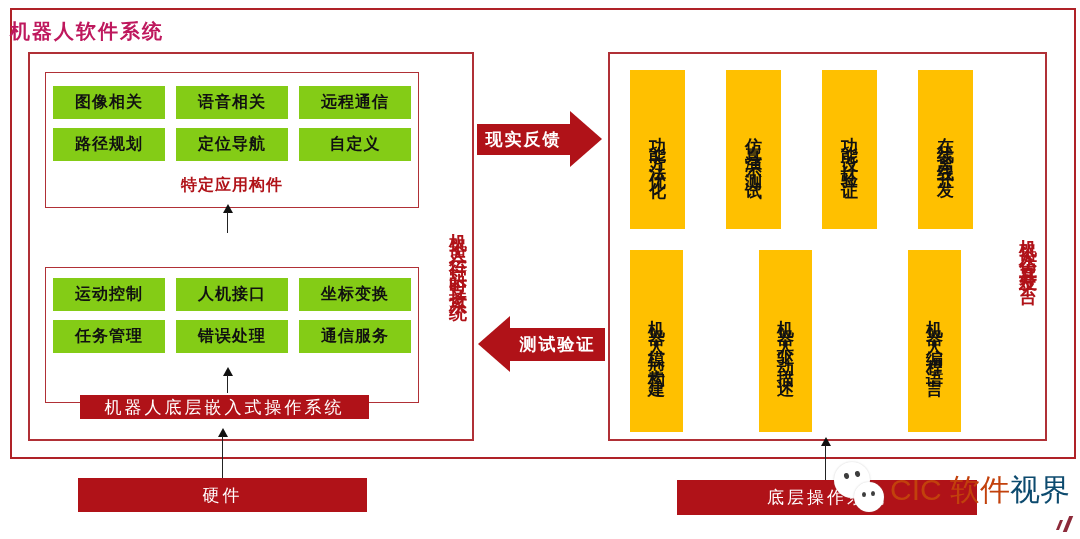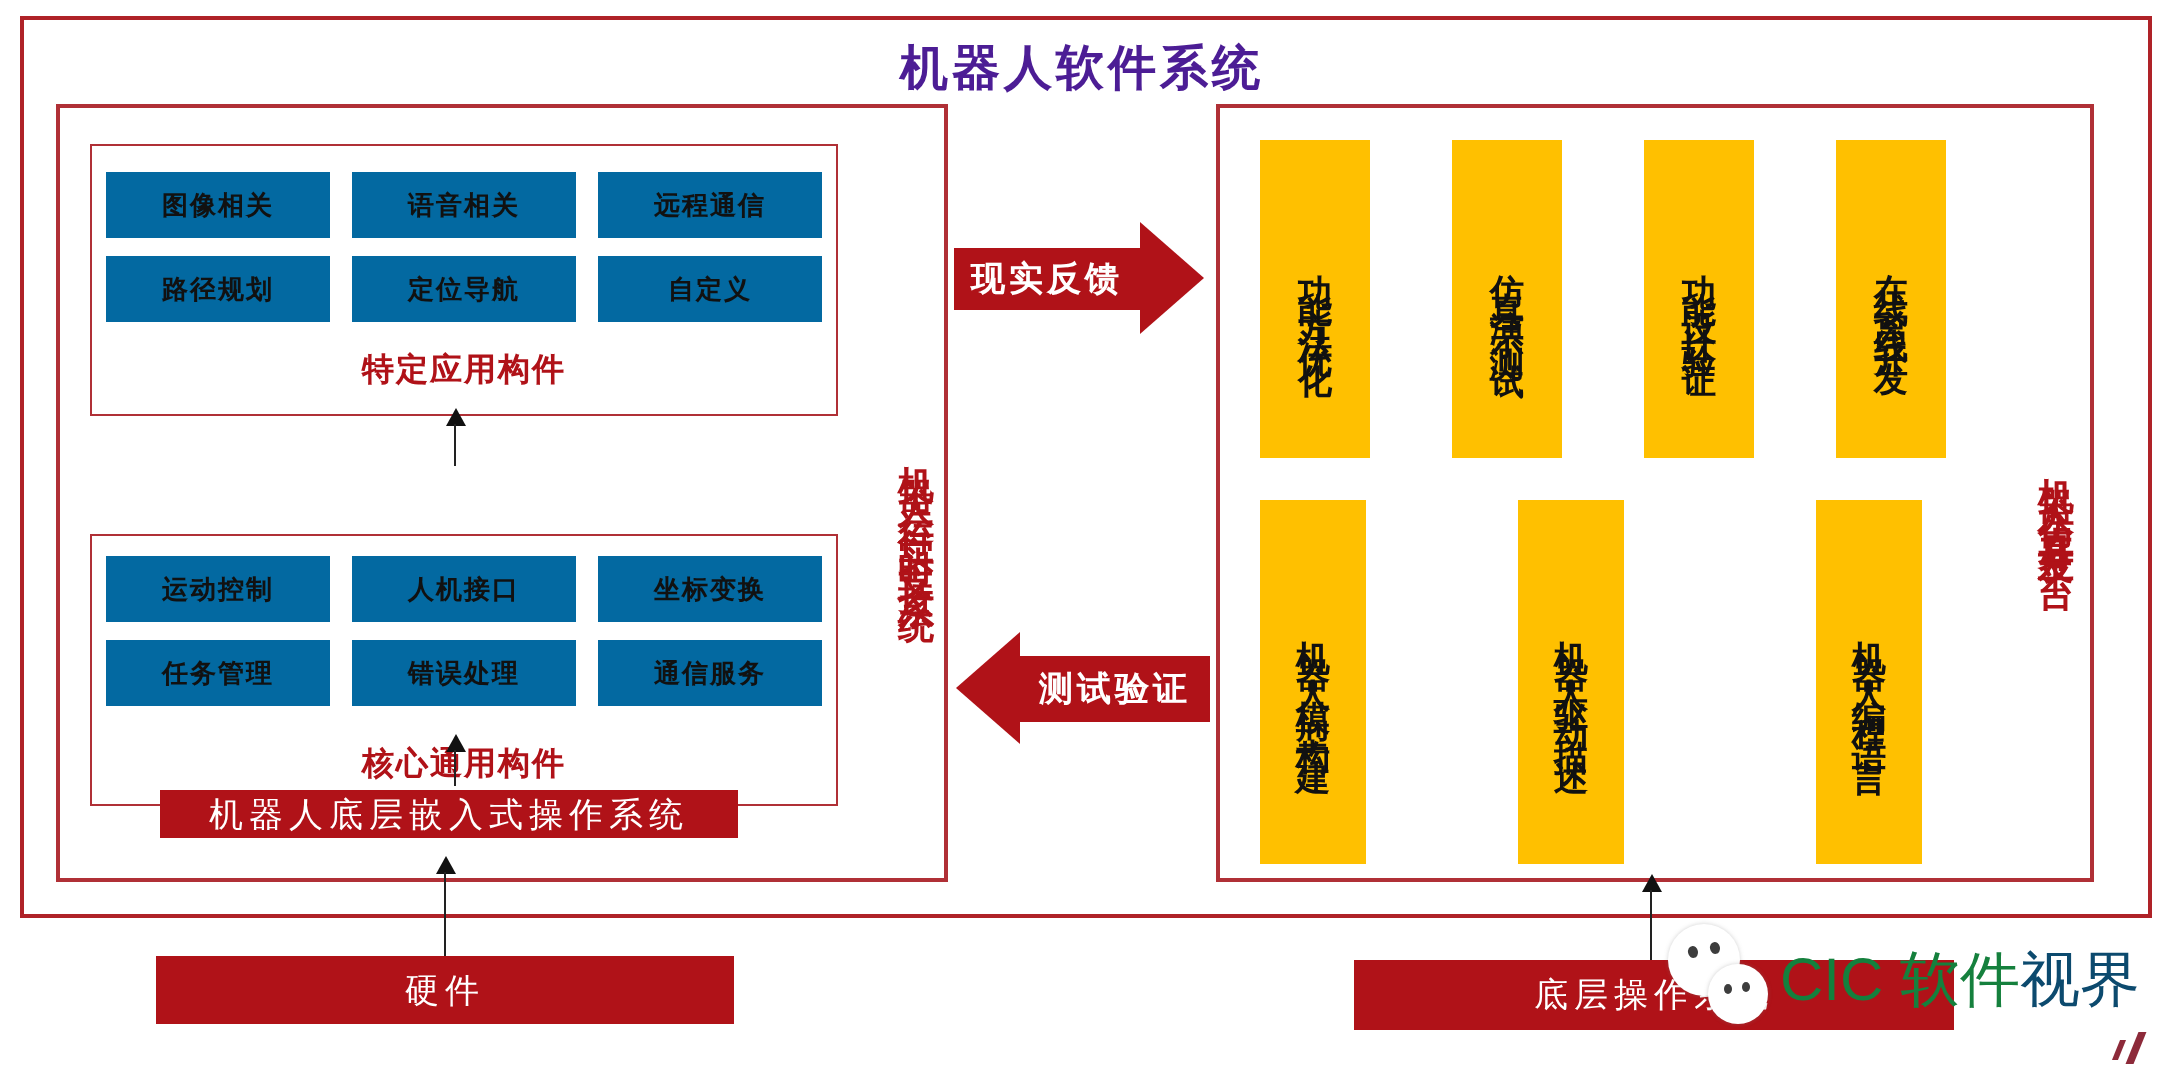--- a/index.html
+++ b/index.html
@@ -9,27 +9,27 @@
 
   
   .outer-frame{left:10px;top:8px;width:1062px;height:447px;border:2px solid #AF2228;}
   .panel{border:2px solid #B03036;background:#fff;}
   .panel-left{left:28px;top:52px;width:442px;height:385px;}
   .panel-right{left:608px;top:52px;width:435px;height:385px;}
   .subbox{position:absolute;left:15px;width:372px;height:134px;border:1.5px solid #B03036;background:#fff;}
   .subbox-app{top:18px;}
   .subbox-core{top:181px;margin-top:32px;}
 
-  .title{left:10px;top:18px;width:1062px;text-align:center;font-size:24px;font-weight:bold;
-         color:#4c1d95;letter-spacing:2px;}
+  .title{left:10px;top:18px;width:1062px;font-size:20px;font-weight:bold;
+         color:#be185d;letter-spacing:2px;}
 
   
   .chips{position:absolute;left:7px;top:13px;width:358px;display:grid;
          grid-template-columns:repeat(3,112px);grid-auto-rows:33px;column-gap:11px;row-gap:9px;}
-  .chip{background:#0369a1;color:#111;font-size:13px;font-weight:600;display:flex;
+  .chip{background:#84cc16;color:#111;font-size:16px;font-weight:600;display:flex;
         align-items:center;justify-content:center;letter-spacing:1px;}
   .sublabel{position:absolute;left:0;top:102px;width:100%;text-align:center;
             font-size:16px;font-weight:bold;color:#B01218;letter-spacing:1px;}
 
   
   .redbar{background:#B01218;color:#fff;display:flex;align-items:center;justify-content:center;
           font-size:17px;letter-spacing:3px;}
   .bar-embedded{left:50px;top:341px;width:289px;height:24px;}
   .bar-hardware{left:78px;top:478px;width:289px;height:34px;z-index:1;}
   .bar-os{left:677px;top:480px;width:300px;height:35px;z-index:1;}
@@ -51,21 +51,21 @@
   .fat-body{background:#B01218;color:#fff;display:flex;align-items:center;justify-content:center;
             font-size:17px;font-weight:bold;letter-spacing:2px;}
   .fat-head-right{width:0;height:0;border-top:28px solid transparent;border-bottom:28px solid transparent;
                   border-left:32px solid #B01218;}
   .fat-head-left{width:0;height:0;border-top:28px solid transparent;border-bottom:28px solid transparent;
                  border-right:32px solid #B01218;}
 
   
   .wm{z-index:5;}
   .wm-text{font-size:30px;white-space:nowrap;}
-  .wm-dark{color:#15803d;}
+  .wm-dark{color:#c2410c;}
   .wm-light{color:#0c4a6e;}
   .bubble{position:absolute;background:#fff;border-radius:50%;box-shadow:0 0 2px rgba(120,120,120,.35);}
   .eye{position:absolute;background:#3d3d3d;border-radius:50%;}
   .corner-mark{left:1066px;top:516px;width:4px;height:16px;background:#8d2a3a;transform:skewX(-22deg);}
   .corner-mark2{left:1058px;top:520px;width:3px;height:10px;background:#8d2a3a;transform:skewX(-22deg);}
 </style>
 </head>
 <body>
 
 <div class="canvas">
@@ -89,21 +89,20 @@
 
     <div class="subbox subbox-core">
       <div class="chips" style="top:10px;">
         <div class="chip">运动控制</div>
         <div class="chip">人机接口</div>
         <div class="chip">坐标变换</div>
         <div class="chip">任务管理</div>
         <div class="chip">错误处理</div>
         <div class="chip">通信服务</div>
       </div>
-      <div class="sublabel" style="top:104px;">核心通用构件</div>
     </div>
 
     <div class="abs redbar bar-embedded">机器人底层嵌入式操作系统</div>
 
     <div class="abs vtext side-label" style="left:390px;top:68px;height:268px;width:50px;">机器人运行实时支持系统</div>
   </div>
 
   <div class="abs conn-head" style="left:223px;top:204px;"></div>
   <div class="abs conn" style="left:227px;top:212px;height:21px;"></div>
 

